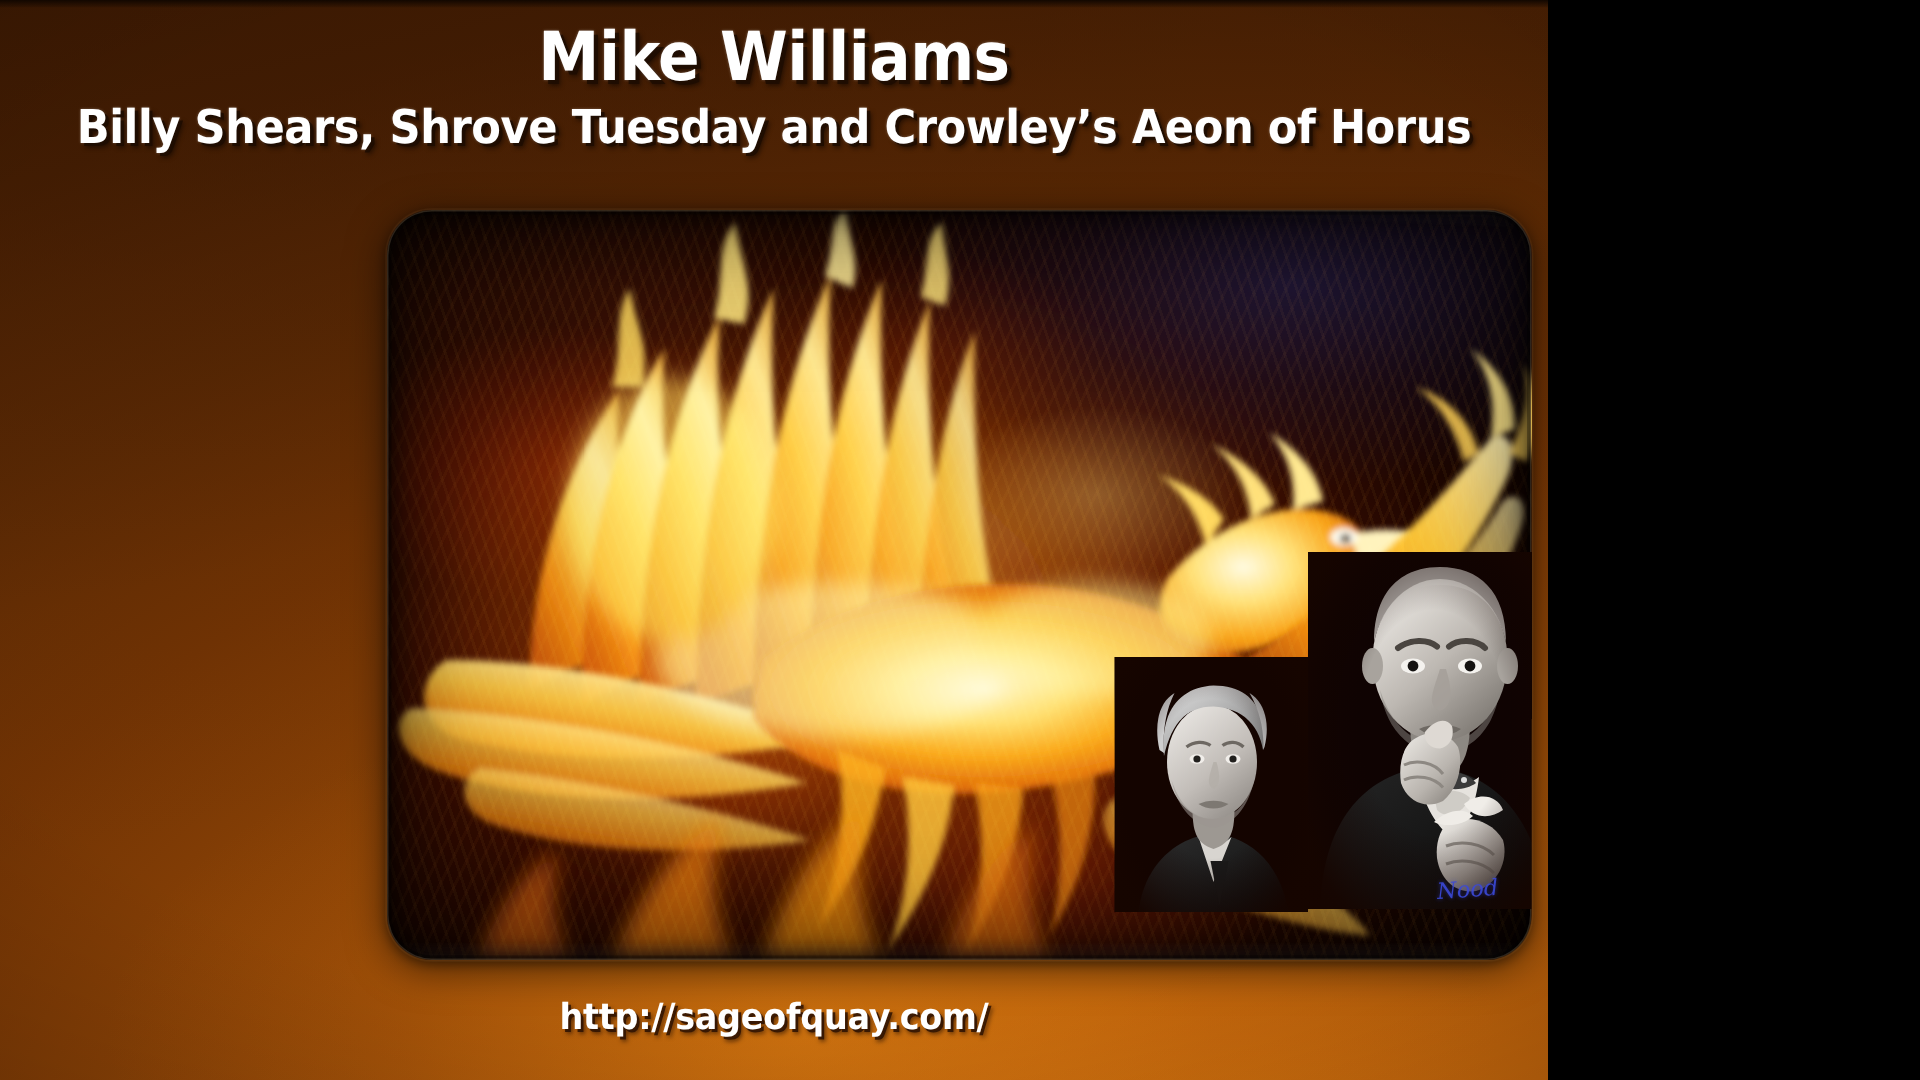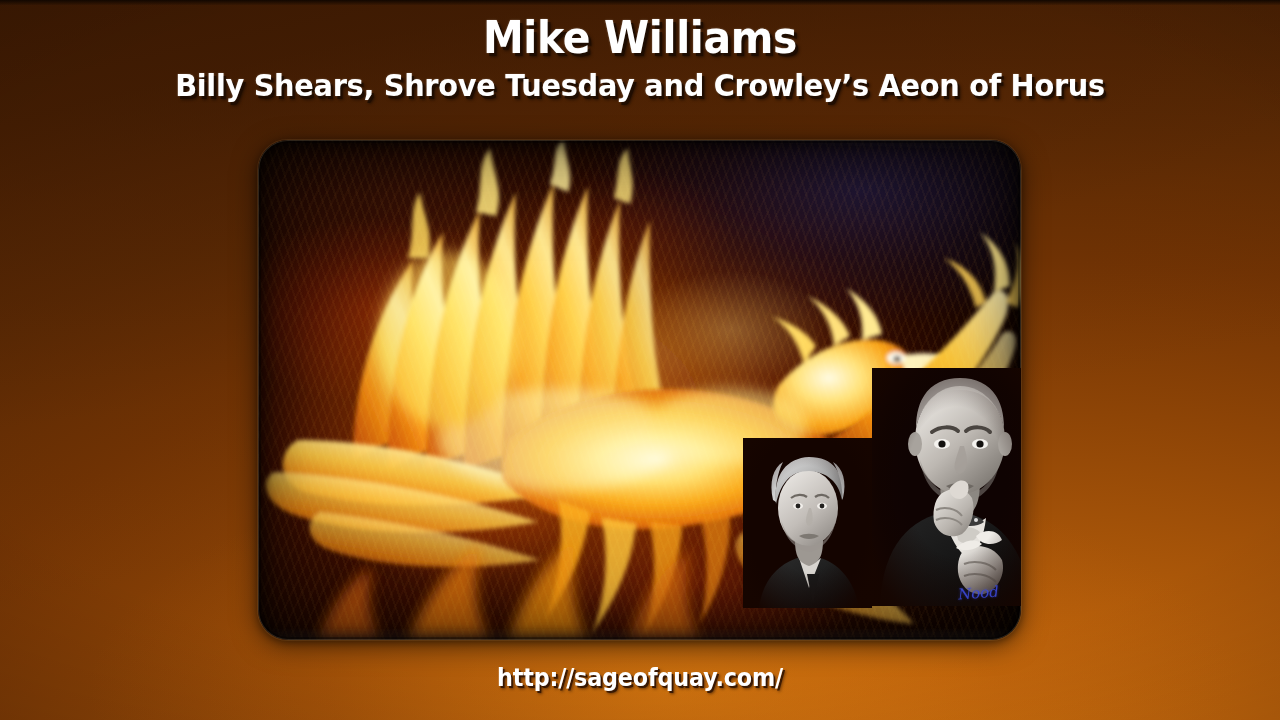--- a/index.html
+++ b/index.html
@@ -8,21 +8,21 @@
   html, body {
     width:1280px; height:720px;
     overflow:hidden;
     background:#000;
     font-family:"Liberation Sans", sans-serif;
   }
 
   
   #stage {
     position:relative;
-    width:1280px; height:720px;
+    width:1032px; height:720px;
     overflow:hidden;
   }
 
   
   .bg-base {
     position:absolute; inset:0;
     background:
       radial-gradient(135% 115% at 78% 112%,
           #d4760f 0%, #c2660c 14%, #a95609 30%,
           #8d4406 48%, #713304 66%, #5c2a04 82%, #4a2103 100%);

